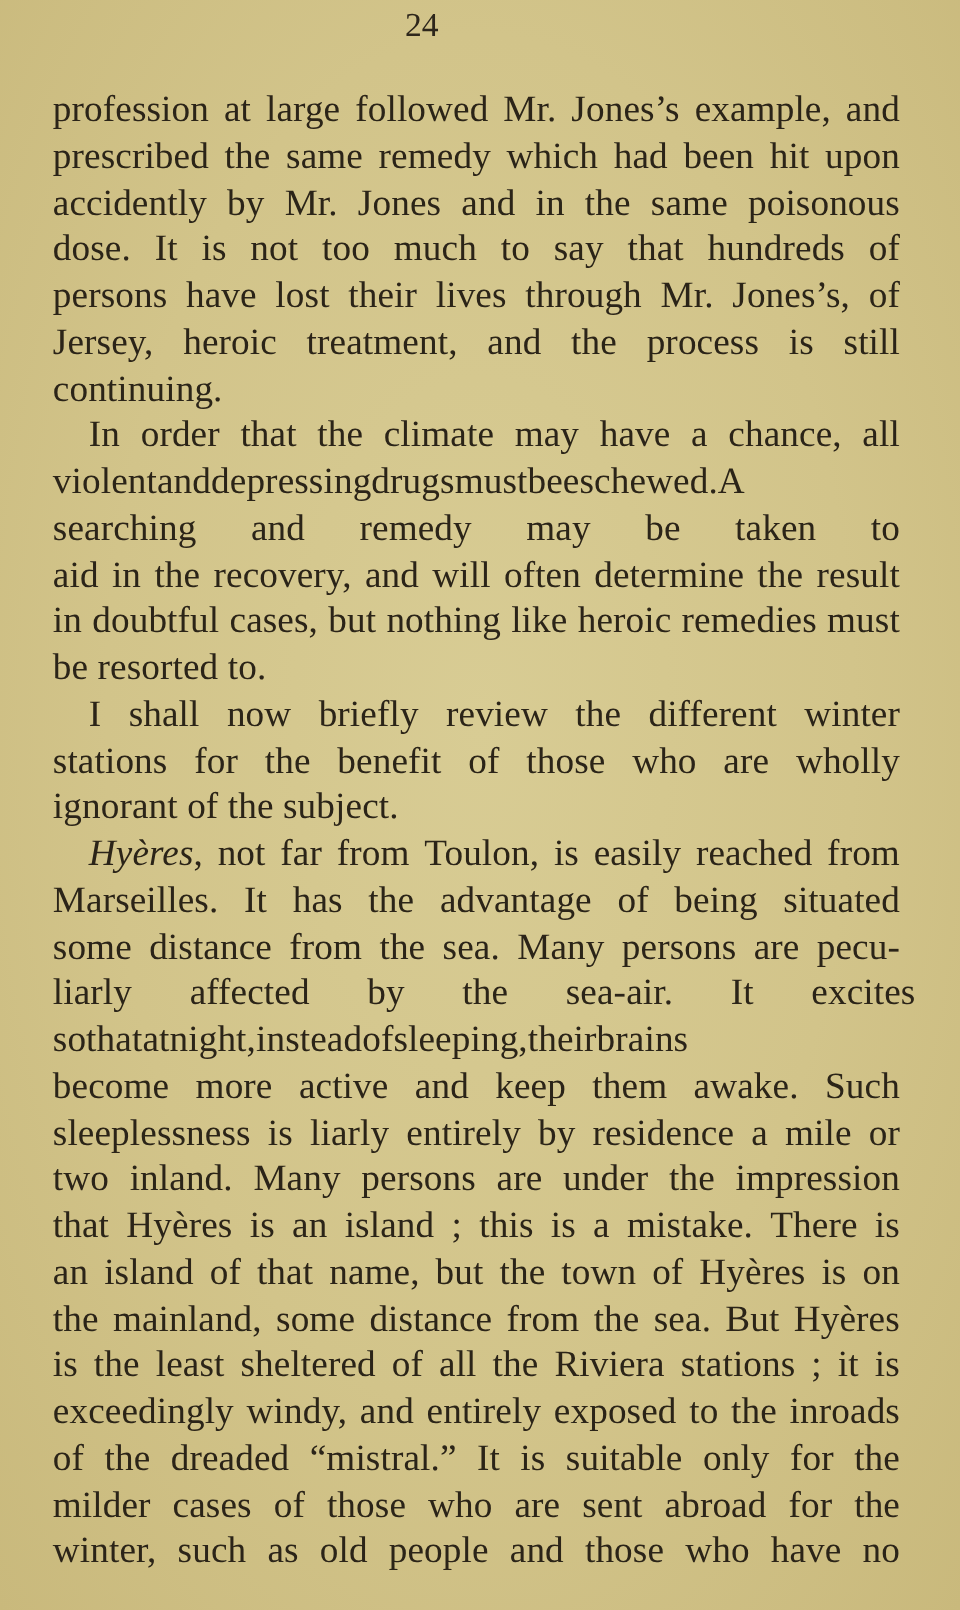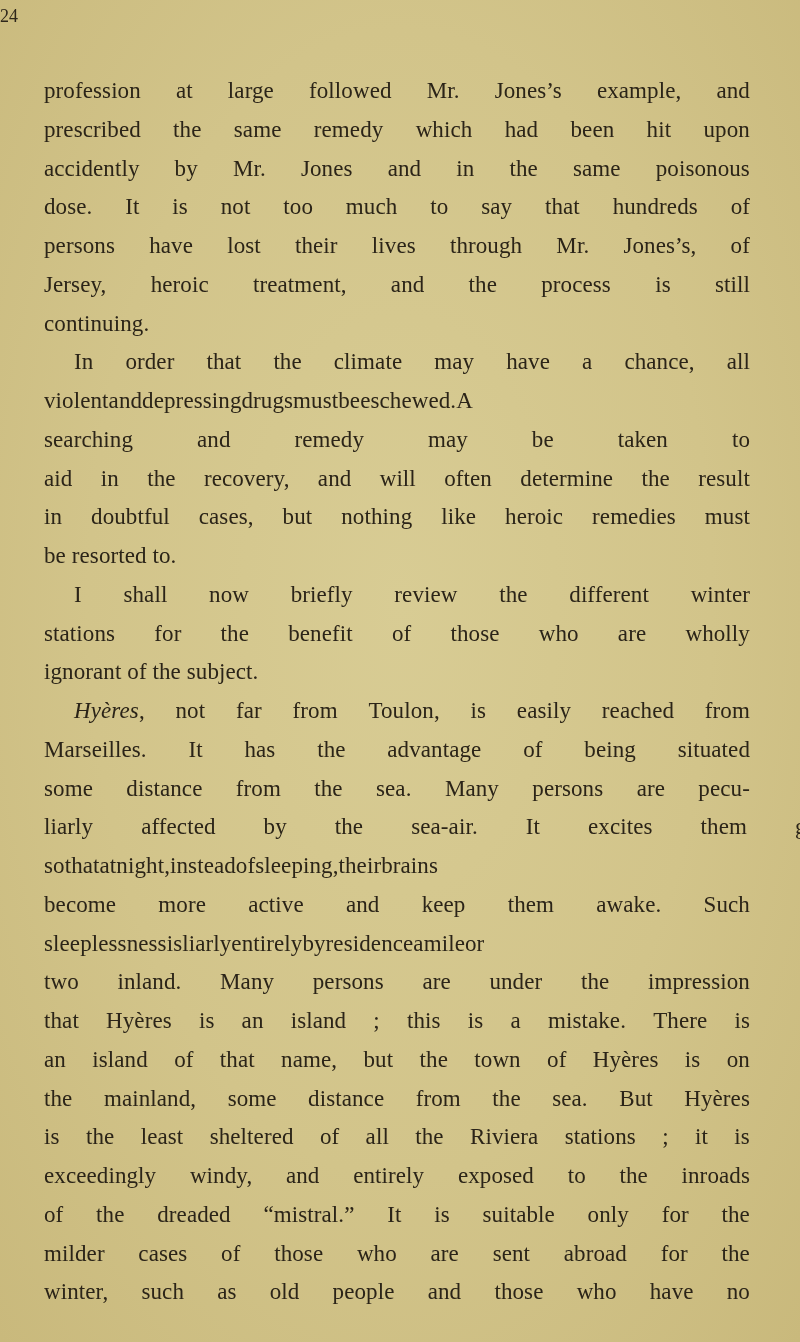--- a/index.html
+++ b/index.html
@@ -18,36 +18,36 @@
     .page {
       position: absolute;
       left: 0; top: 0;
       width: 800px; height: 1342px;
     }
     .page-number {
       position: absolute;
       top: 6px;
       left: 0;
       width: 703px;
-      text-align: left;
+      text-align: center;
       font-family: "Liberation Serif", serif;
-      font-size: 18px;
+      font-size: 28px;
       color: #2e271b;
     }
     .body-text {
       position: absolute;
       left: 44px;
       top: 72px;
       width: 706px;
     }
     .line {
       height: 38.75px;
       line-height: 38.75px;
       font-family: "Liberation Serif", serif;
-      font-size: 23px;
+      font-size: 31px;
       white-space: nowrap;
       text-align: justify;
       text-align-last: justify;
       letter-spacing: 0.1px;
     }
     .line.last {
       text-align-last: left;
     }
     .line.indent {
       padding-left: 30px;
@@ -263,21 +263,21 @@
       <div class="line" style="display: flex; justify-content: space-between;">
         <span>become</span>
         <span>more</span>
         <span>active</span>
         <span>and</span>
         <span>keep</span>
         <span>them</span>
         <span>awake.</span>
         <span>Such</span>
       </div>
-      <div class="line" style="display: flex; justify-content: flex-start;">
+      <div class="line" style="display: flex; justify-content: space-between;">
         <span>sleeplessness</span>
         <span>is</span>
         <span>liarly</span>
         <span>entirely</span>
         <span>by</span>
         <span>residence</span>
         <span>a</span>
         <span>mile</span>
         <span>or</span>
       </div>

